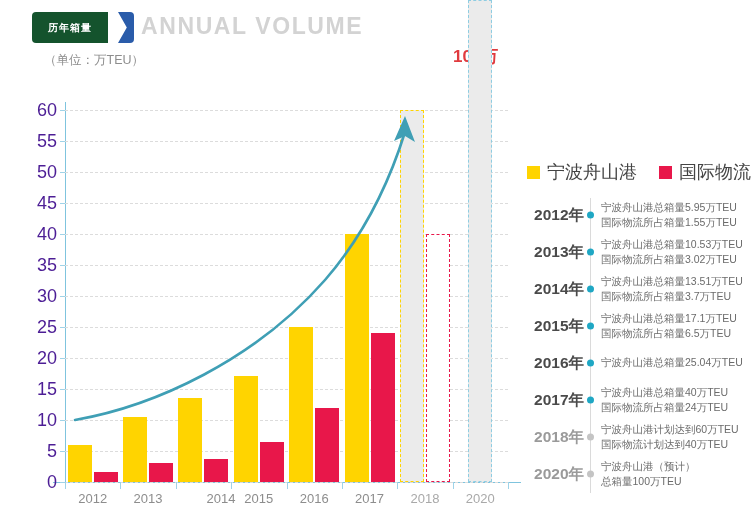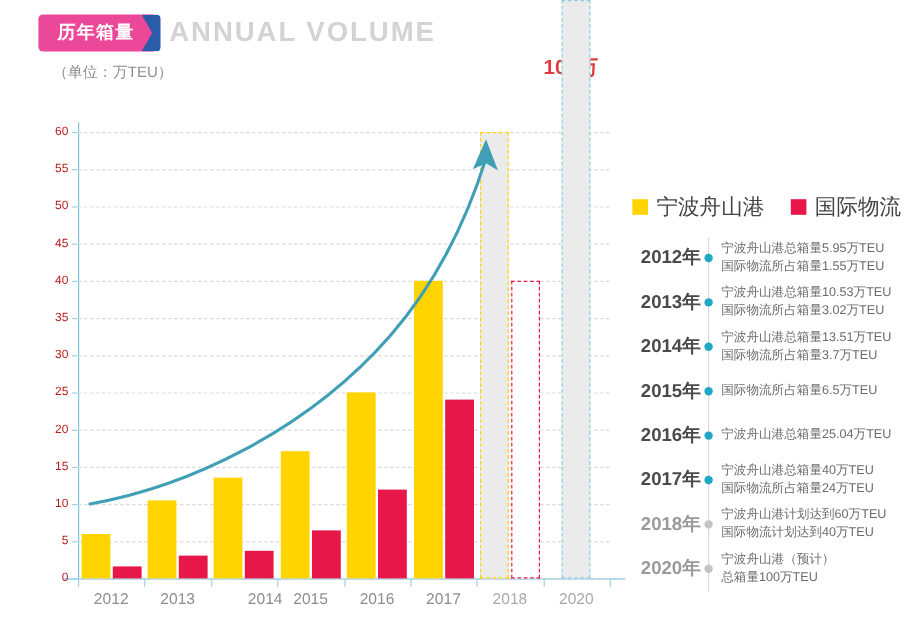--- a/index.html
+++ b/index.html
@@ -9,22 +9,22 @@
     font-family:"Liberation Sans","DejaVu Sans",sans-serif;
     overflow:hidden;
   }
   #root { position:relative; width:753px; height:523px; }
 
   
   #header { position:absolute; left:0; top:0; width:753px; height:90px; }
   #badge {
     position:absolute; left:32px; top:12px;
     height:31px; padding:0 16px 0 16px;
-    background:#ec4899; color:#ffffff;
-    font-size:15px; font-weight:bold; letter-spacing:1px;
+    background:#14532d; color:#ffffff;
+    font-size:10px; font-weight:bold; letter-spacing:1px;
     display:flex; align-items:center; justify-content:center;
     border-radius:4px 0 0 4px;
   }
   #badge-notch {
     position:absolute; left:118px; top:12px;
     width:16px; height:31px; background:#2a5caa;
     clip-path:polygon(0 0, 100% 0, 100% 100%, 0 100%, 55% 50%);
     border-radius:0 4px 4px 0;
   }
   #title-en {
@@ -37,21 +37,21 @@
     font-size:12.5px; color:#8d8d8d; white-space:nowrap;
   }
 
   
   #chart { position:absolute; left:0; top:0; width:520px; height:523px; }
   .plot { position:absolute; left:65px; top:110px; width:443px; height:372px; }
 
   .gridline { position:absolute; left:0; width:443px; height:0;
     border-top:1px dashed #dcdcdc; }
   .ytick { position:absolute; right:100%; margin-right:8px;
-    transform:translateY(-50%); font-size:10px; color:#b91c1c;
+    transform:translateY(-50%); font-size:18px; color:#4c1d95;
     white-space:nowrap; }
   .ytick-mark { position:absolute; left:-5px; width:5px; height:0;
     border-top:1px solid #9fd3e8; }
 
   #yaxis { position:absolute; left:0; top:-8px; width:0; height:380px;
     border-left:1.5px solid #7fc4de; }
   #xaxis { position:absolute; left:-12px; top:372px; width:468px; height:0;
     border-top:1.5px solid #7fc4de; }
   .xtick { position:absolute; top:372px; width:0; height:7px;
     border-left:1.5px solid #9fd3e8; }
@@ -273,20 +273,21 @@
           <div class="tl-dot"></div>
           <div class="tl-desc">
             <div>宁波舟山港总箱量13.51万TEU</div>
             <div>国际物流所占箱量3.7万TEU</div>
           </div>
         </div>
         <div class="tl-row">
           <div class="tl-year">2015年</div>
           <div class="tl-dot"></div>
           <div class="tl-desc">
+            <div>宁波舟山港总箱量17.1万TEU</div>
             <div>国际物流所占箱量6.5万TEU</div>
           </div>
         </div>
         <div class="tl-row">
           <div class="tl-year">2016年</div>
           <div class="tl-dot"></div>
           <div class="tl-desc">
             <div>宁波舟山港总箱量25.04万TEU</div>
           </div>
         </div>

